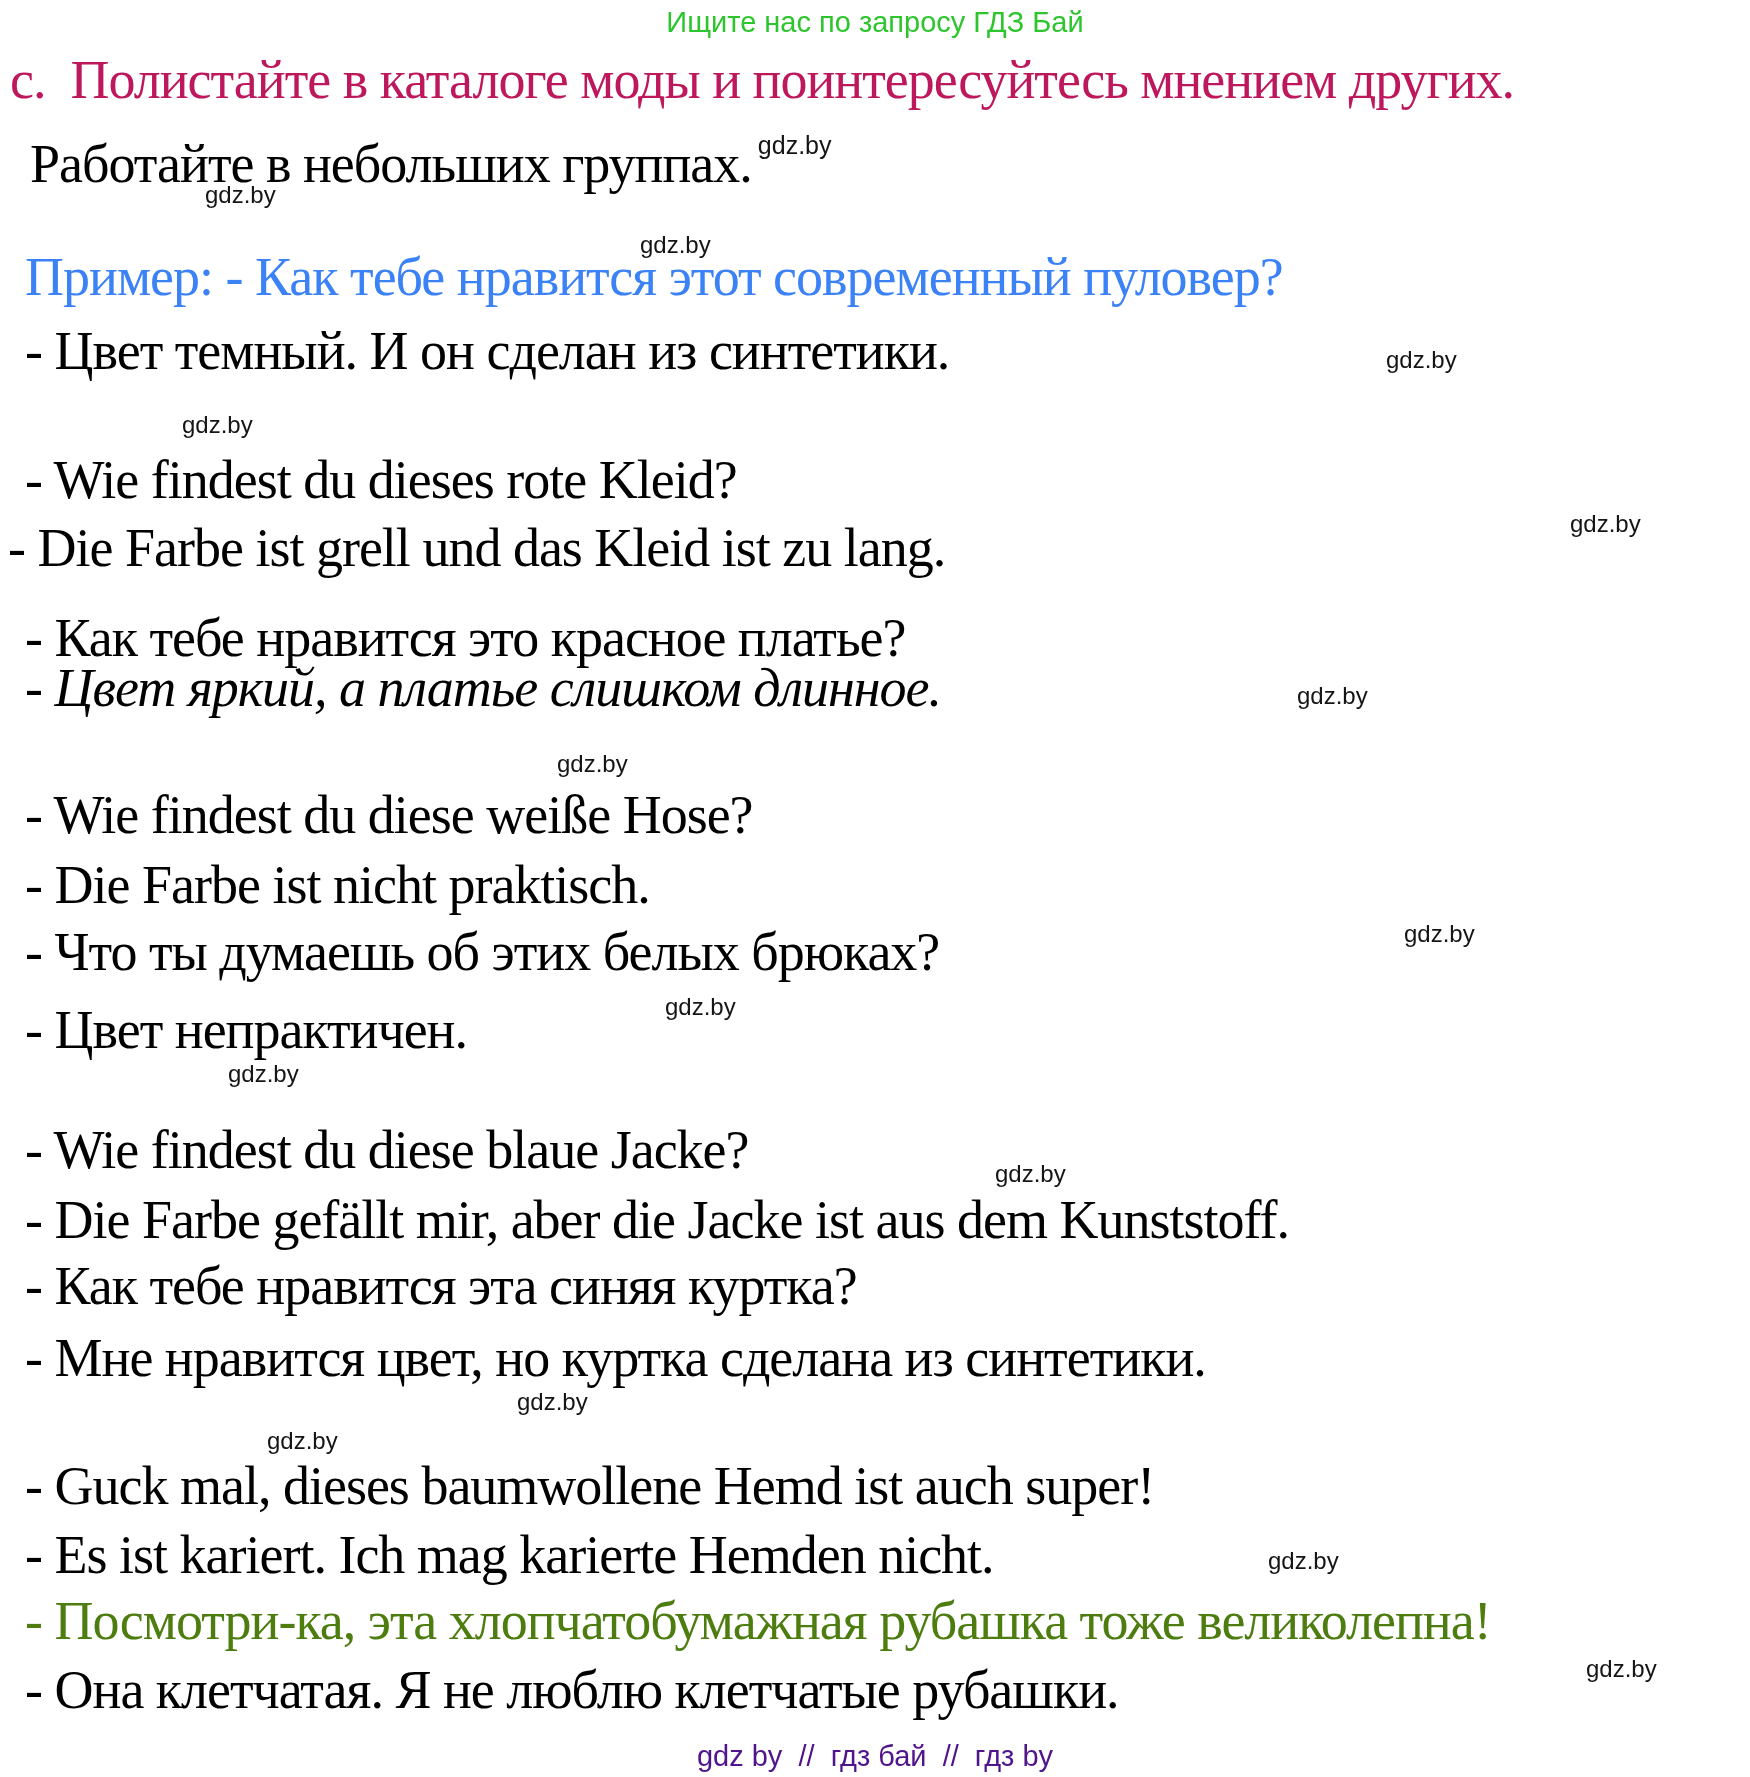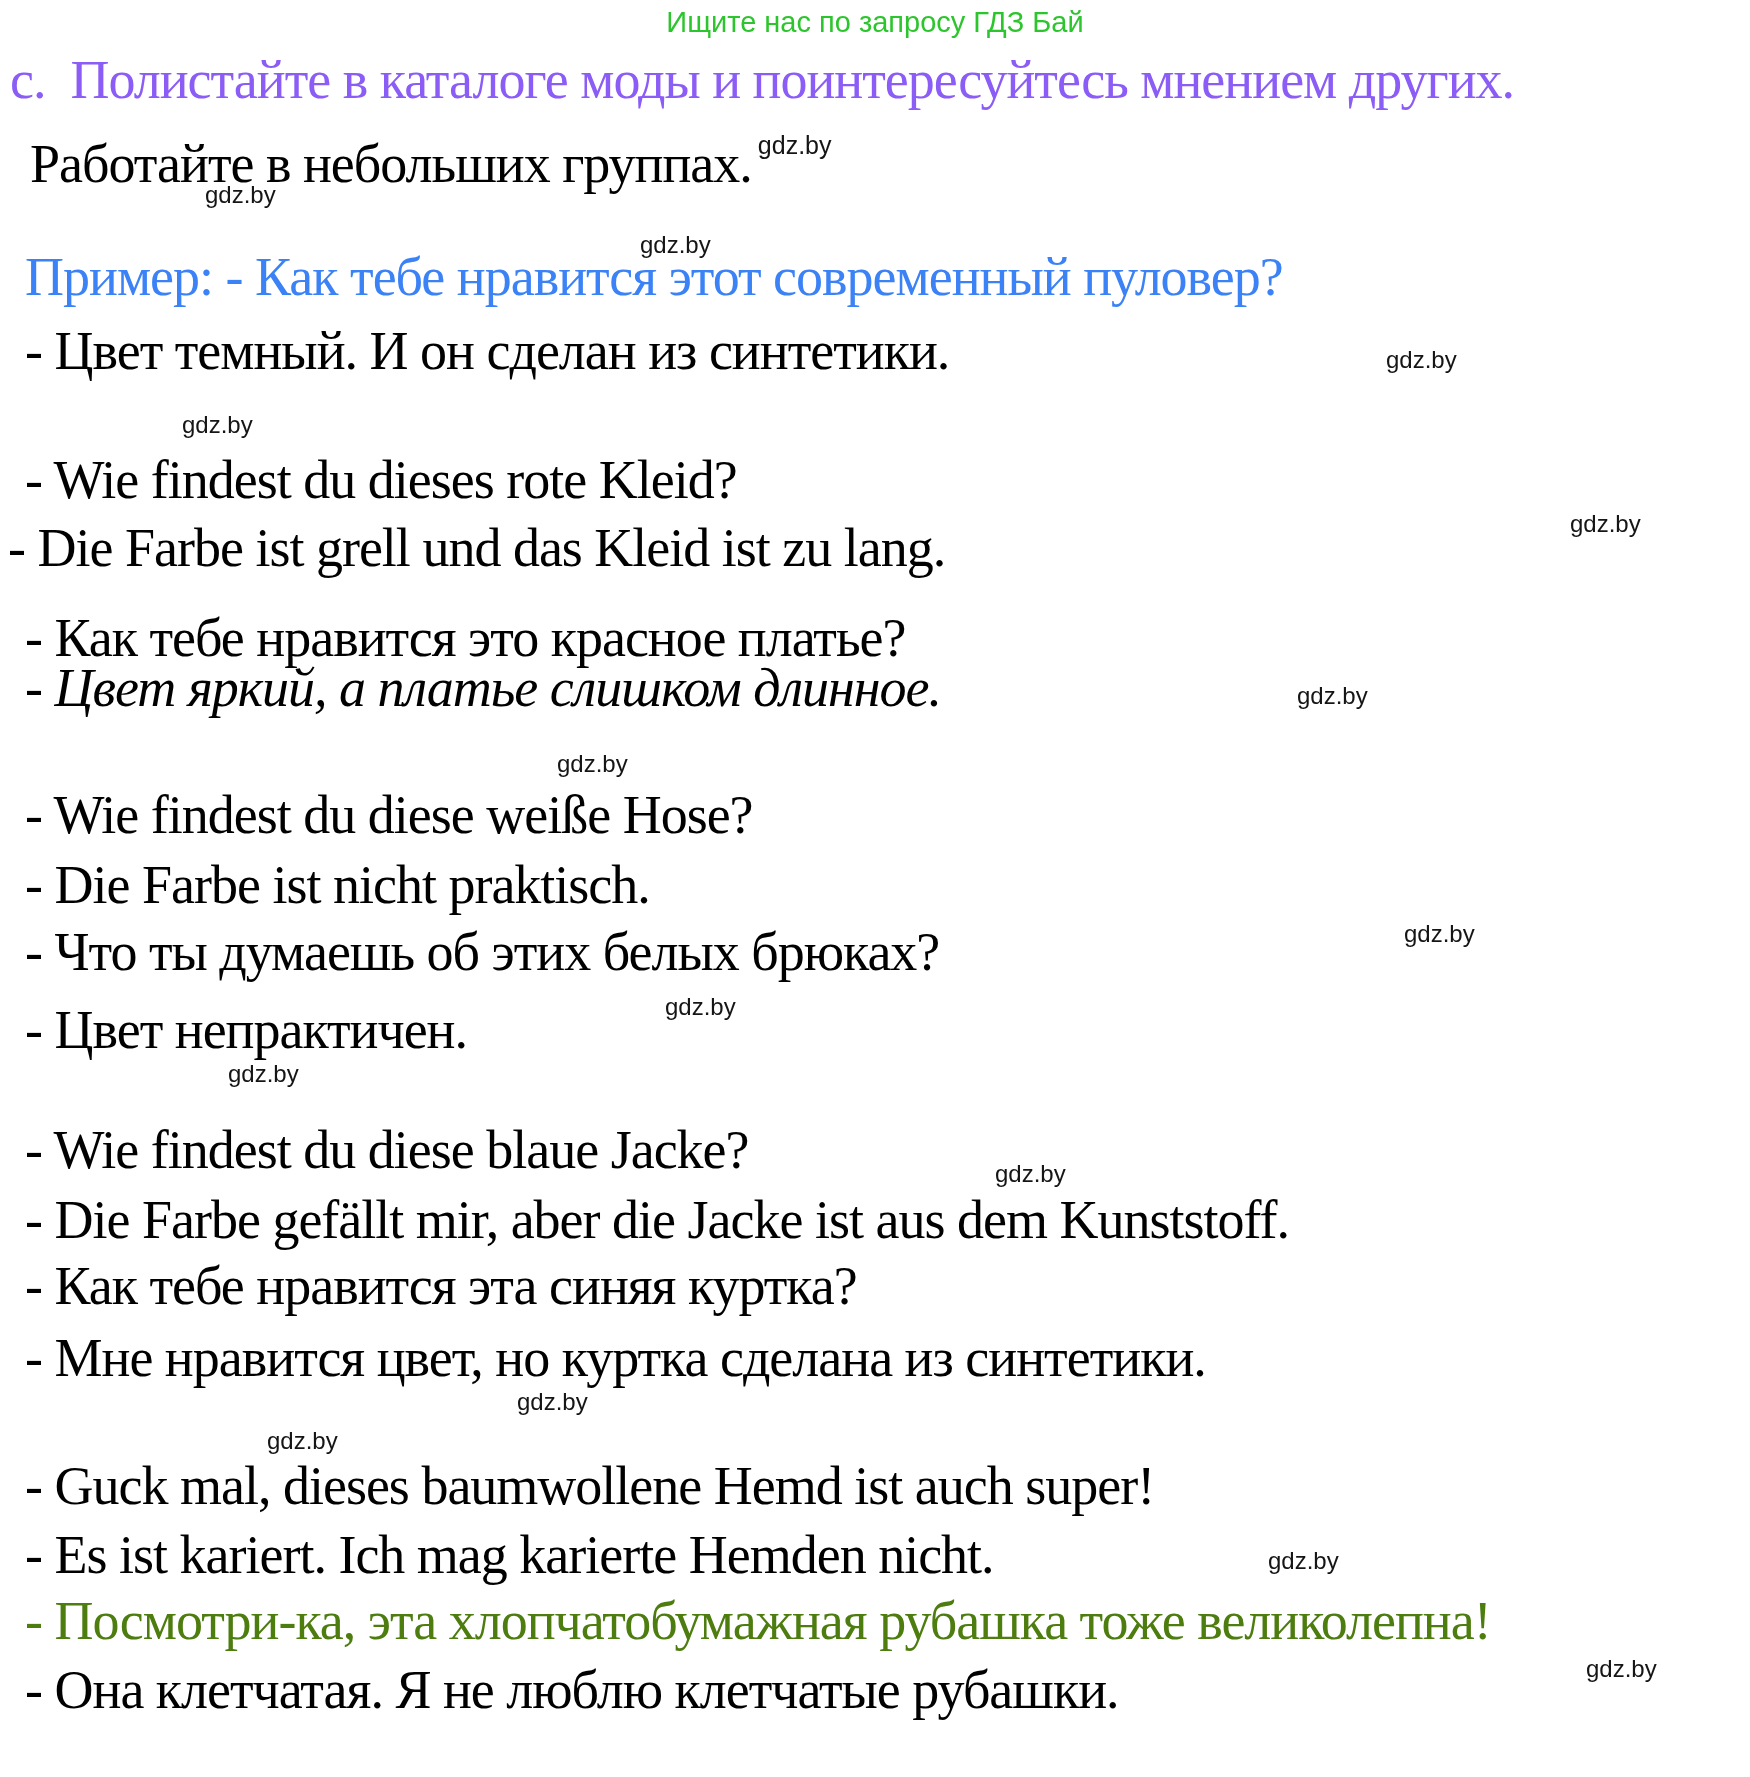--- a/index.html
+++ b/index.html
@@ -57,21 +57,21 @@
     white-space:nowrap;
   }
 </style>
 </head>
 <body>
 
 <div class="page">
   <div class="promo" style="color: rgb(45, 197, 45);">Ищите нас по запросу ГДЗ Бай</div>
 
   <div id="lines-container">
-      <div class="line" style="left: 10px; top: 47px; color: #8b5cf6;">с.&nbsp;&nbsp;Полистайте в каталоге моды и поинтересуйтесь мнением других.</div>
+      <div class="line" style="left: 10px; top: 47px; color: #be185d;">с.&nbsp;&nbsp;Полистайте в каталоге моды и поинтересуйтесь мнением других.</div>
       <div class="line" style="left: 30px; top: 112px; color: rgb(0, 0, 0);">Работайте в небольших группах.<span class="sup">gdz.by</span></div>
       <div class="line" style="left: 25px; top: 244px; color: #3b82f6;">Пример: - Как тебе нравится этот современный пуловер?</div>
       <div class="line" style="left: 25px; top: 318px; color: rgb(0, 0, 0);">- Цвет темный. И он сделан из синтетики.</div>
       <div class="line" style="left: 25px; top: 447px; color: rgb(0, 0, 0);">- Wie findest du dieses rote Kleid?</div>
       <div class="line" style="left: 8px; top: 515px; color: rgb(0, 0, 0); text-align: center;">- Die Farbe ist grell und das Kleid ist zu lang.</div>
       <div class="line" style="left: 25px; top: 582px; color: rgb(0, 0, 0); margin-top: 23px;">- Как тебе нравится это красное платье?</div>
       <div class="line" style="left: 25px; top: 655px; color: rgb(0, 0, 0); font-style: italic;">- Цвет яркий, а платье слишком длинное.</div>
       <div class="line" style="left: 25px; top: 782px; color: rgb(0, 0, 0);">- Wie findest du diese weiße Hose?</div>
       <div class="line" style="left: 25px; top: 852px; color: rgb(0, 0, 0);">- Die Farbe ist nicht praktisch.</div>
       <div class="line" style="left: 25px; top: 919px; color: rgb(0, 0, 0);">- Что ты думаешь об этих белых брюках?</div>
@@ -94,13 +94,14 @@
       <span class="wm" style="left: 1404px; top: 922px;">gdz.by</span>
       <span class="wm" style="left: 665px; top: 995px;">gdz.by</span>
       <span class="wm" style="left: 228px; top: 1062px;">gdz.by</span>
       <span class="wm" style="left: 995px; top: 1162px;">gdz.by</span>
       <span class="wm" style="left: 517px; top: 1390px;">gdz.by</span>
       <span class="wm" style="left: 267px; top: 1429px;">gdz.by</span>
       <span class="wm" style="left: 1268px; top: 1549px;">gdz.by</span>
       <span class="wm" style="left: 1586px; top: 1657px;">gdz.by</span>
     </div>
 
+  <div class="footer" style="color: rgb(80, 20, 140);">gdz by&nbsp;&nbsp;//&nbsp;&nbsp;гдз бай&nbsp;&nbsp;//&nbsp;&nbsp;гдз by</div>
 </div>
 
 </body></html>

